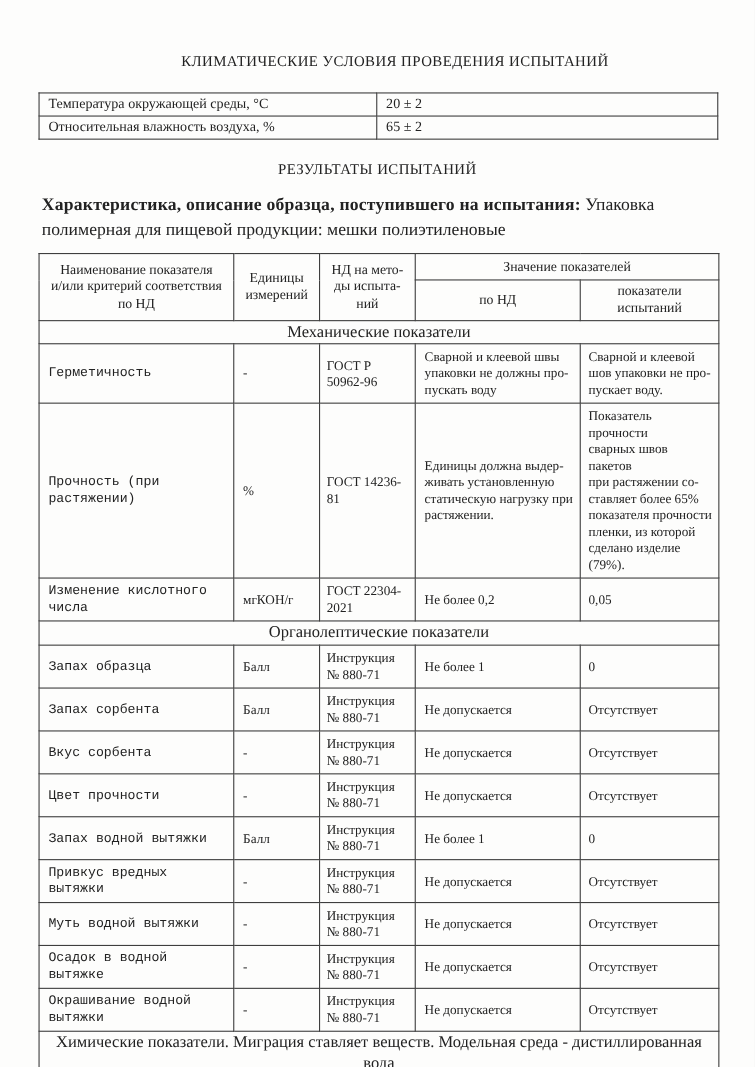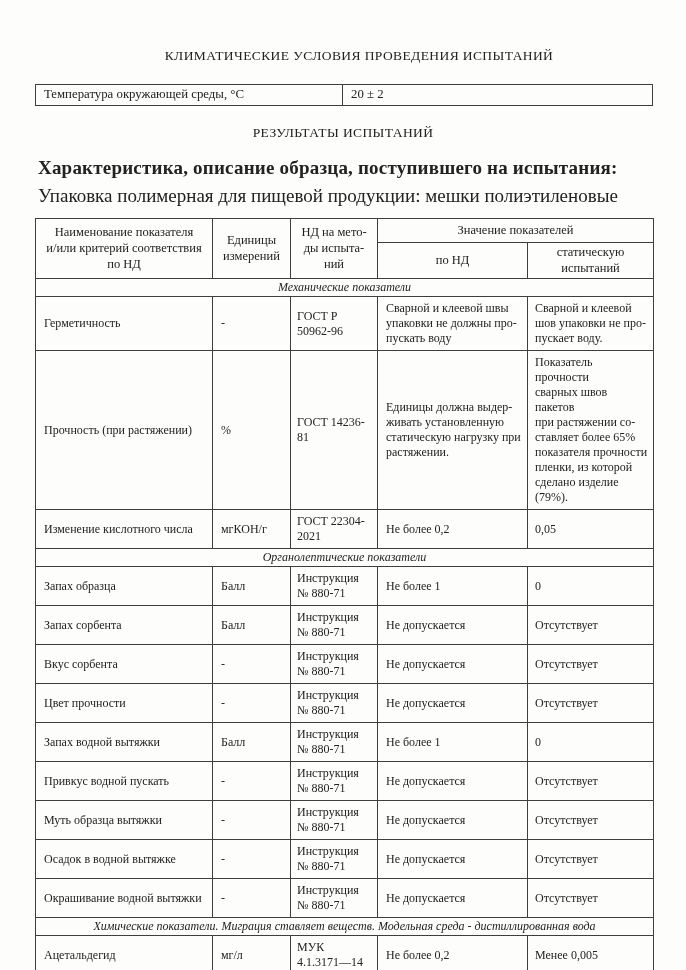--- a/index.html
+++ b/index.html
@@ -37,62 +37,65 @@
 
   .cond-table {
     margin: 20px 0 0 35px;
     width: 618px;
   }
   .cond-table td { padding: 2px 8px; height: 20px; font-size: 12.8px; }
   .cond-table .cond-label { width: 307px; }
 
   .sample-desc {
     margin: 13px 38px 0 38px;
-    font-size: 19px;
+    font-size: 16px;
     line-height: 1.45;
     color: #222;
   }
   .sample-desc b { letter-spacing: 0.2px; }
 
   .results-table {
     margin: 9px 0 0 35px;
     width: 618px;
   }
   .results-table th {
     font-weight: normal;
     text-align: center;
     padding: 2px 4px;
     font-size: 12.5px;
   }
   .results-table td { padding: 4px 6px; }
   .results-table td.section {
     text-align: center;
     padding: 1px 4px;
-    font-size: 12px;
-    font-style: italic;
-  }
-  .results-table td.c0 { padding-left: 8px; }
+    font-size: 15px;
+  }
+  .results-table td.c0 { padding-left: 8px; font-family: Liberation Mono, monospace; }
   .results-table td.c1 { padding-left: 8px; }
   .results-table td.c3 { padding-left: 8px; }
   .results-table td.c4 { padding: 4px 5px 4px 7px; }
   .hdr-group { height: 24px; }
   .hdr-sub { height: 32px; }
 </style>
 </head>
 <body>
 
 <div class="page">
 
   <div class="title title-conditions">КЛИМАТИЧЕСКИЕ УСЛОВИЯ ПРОВЕДЕНИЯ ИСПЫТАНИЙ</div>
 
   <table class="cond-table">
     <tbody>
       <tr>
         <td class="cond-label">Температура окружающей среды, °С</td>
         <td>20 ± 2</td>
+      </tr>
+      <tr>
+        <td class="cond-label">Относительная влажность воздуха, %</td>
+        <td>65 ± 2</td>
       </tr>
     </tbody>
   </table>
 
   <div class="title title-results">РЕЗУЛЬТАТЫ ИСПЫТАНИЙ</div>
 
   <div class="sample-desc"><b>Характеристика, описание образца, поступившего на испытания:</b><span> Упаковка полимерная для пищевой продукции: мешки полиэтиленовые</span></div>
 
   <table class="results-table">
     <colgroup>
@@ -109,21 +112,21 @@
 по НД</th>
         <th rowspan="2">Единицы
 измерений</th>
         <th rowspan="2">НД на мето-
 ды испыта-
 ний</th>
         <th colspan="2">Значение показателей</th>
       </tr>
       <tr class="hdr-sub">
         <th>по НД</th>
-        <th>статическую
+        <th>показатели
 испытаний</th>
       </tr>
     </thead>
     <tbody>
         <tr>
           <td colspan="5" class="section">Механические показатели</td>
         </tr>
         <tr>
           <td class="c0">Герметичность</td>
           <td class="c1">-</td>
@@ -199,29 +202,29 @@
         </tr>
         <tr>
           <td class="c0">Запах водной вытяжки</td>
           <td class="c1">Балл</td>
           <td class="c2">Инструкция
 № 880-71</td>
           <td class="c3">Не более 1</td>
           <td class="c4">0</td>
         </tr>
         <tr>
-          <td class="c0">Привкус водной пускать</td>
-          <td class="c1">-</td>
-          <td class="c2">Инструкция
-№ 880-71</td>
-          <td class="c3">Не допускается</td>
-          <td class="c4">Отсутствует</td>
-        </tr>
-        <tr>
-          <td class="c0">Муть образца вытяжки</td>
+          <td class="c0">Привкус вредных вытяжки</td>
+          <td class="c1">-</td>
+          <td class="c2">Инструкция
+№ 880-71</td>
+          <td class="c3">Не допускается</td>
+          <td class="c4">Отсутствует</td>
+        </tr>
+        <tr>
+          <td class="c0">Муть водной вытяжки</td>
           <td class="c1">-</td>
           <td class="c2">Инструкция
 № 880-71</td>
           <td class="c3">Не допускается</td>
           <td class="c4">Отсутствует</td>
         </tr>
         <tr>
           <td class="c0">Осадок в водной вытяжке</td>
           <td class="c1">-</td>
           <td class="c2">Инструкция

